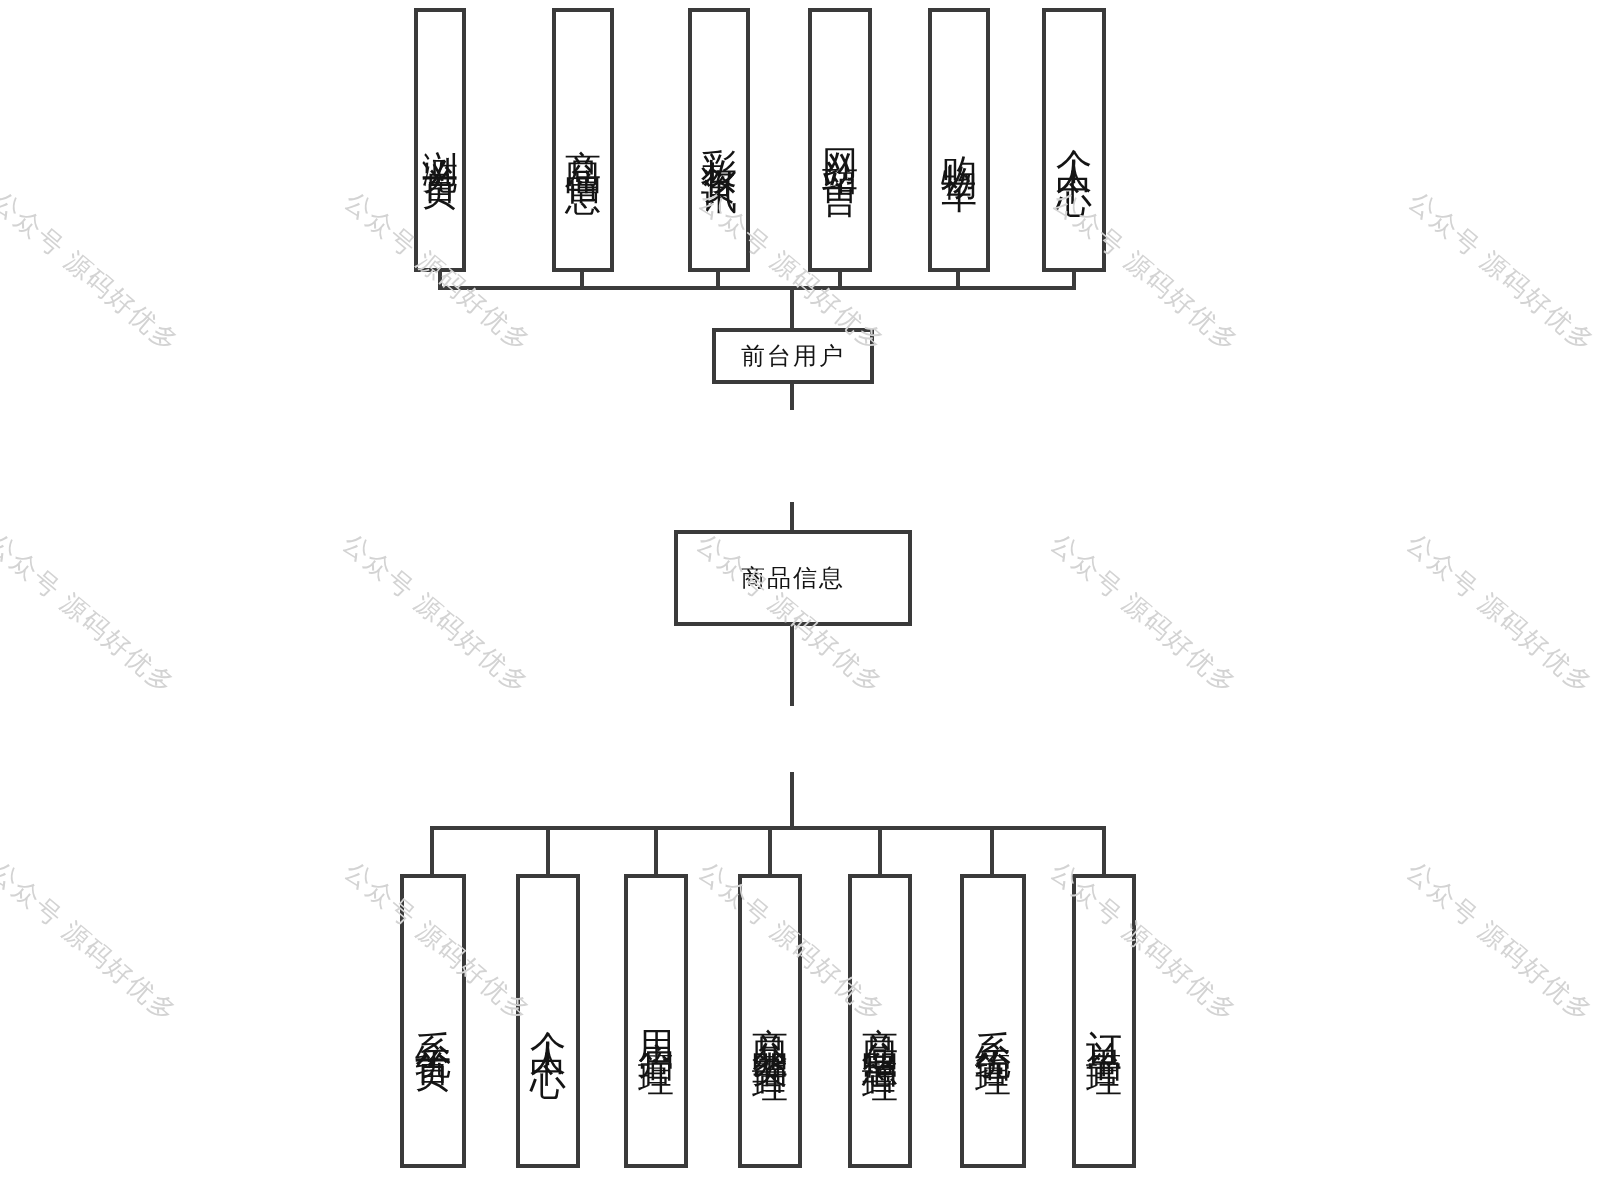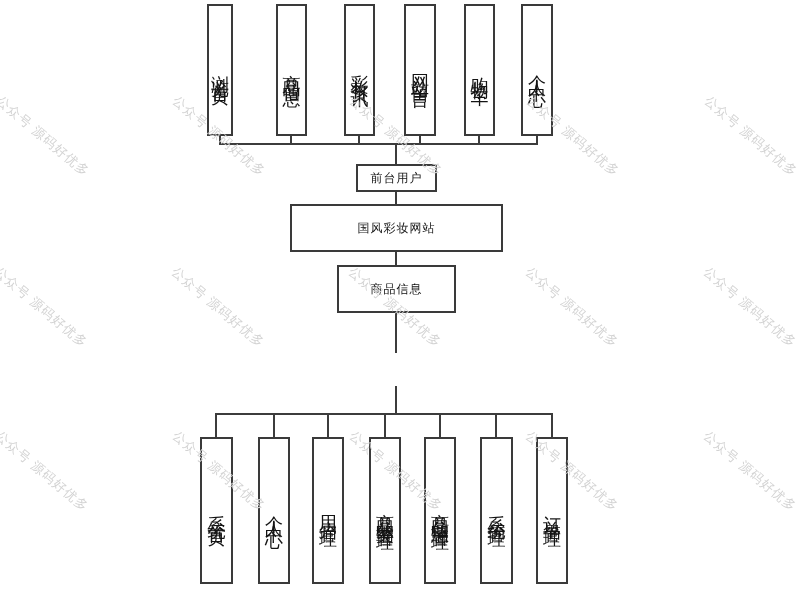--- a/index.html
+++ b/index.html
@@ -95,23 +95,20 @@
   <div class="box" style="left:464px; top:4px; width:31px; height:132px;">
     <span class="vtext">购物车</span>
   </div>
   <div class="box" style="left:521px; top:4px; width:32px; height:132px;">
     <span class="vtext">个人中心</span>
   </div>
 
   <div class="box" style="left:356px; top:164px; width:81px; height:28px;">
     <span class="htext">前台用户</span>
   </div>
-  <div class="box" style="left:290px; top:204px; width:213px; height:48px;">
-    <span class="htext">国风彩妆网站</span>
-  </div>
   <div class="box" style="left:337px; top:265px; width:119px; height:48px;">
     <span class="htext">商品信息</span>
   </div>
 
   <div class="box" style="left:200px; top:437px; width:33px; height:147px;">
     <span class="vtext">系统首页</span>
   </div>
   <div class="box" style="left:258px; top:437px; width:32px; height:147px;">
     <span class="vtext">个人中心</span>
   </div>

